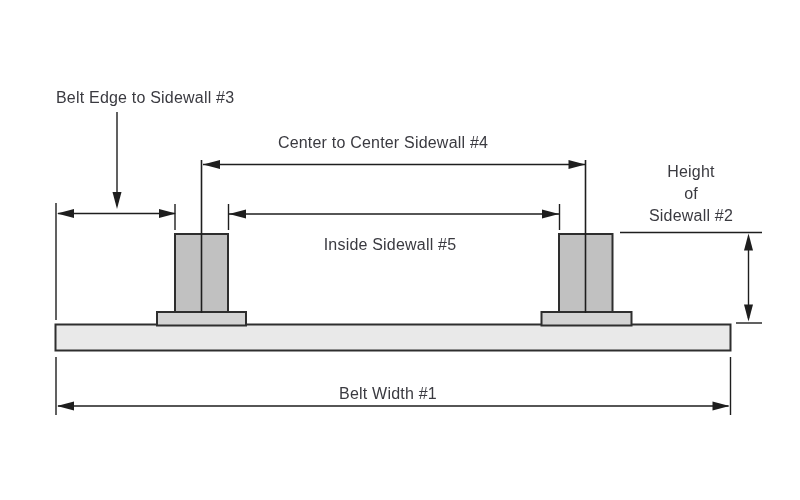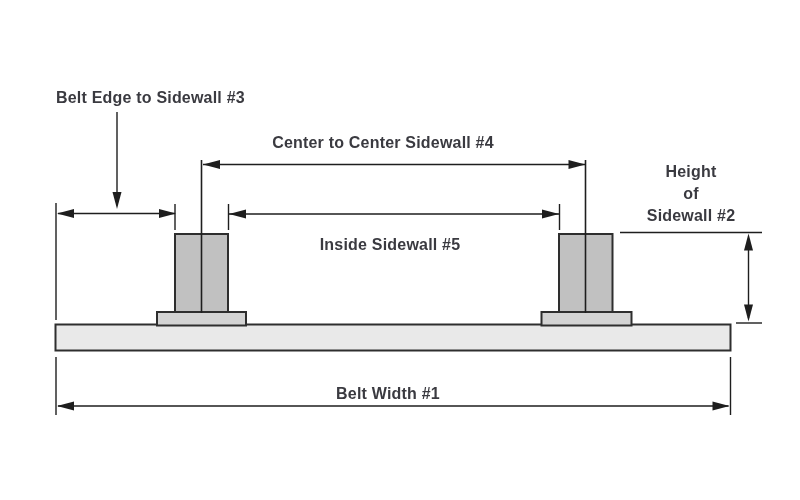--- a/index.html
+++ b/index.html
@@ -7,21 +7,20 @@
     padding: 0;
     background: #ffffff;
   }
   .stage {
     position: relative;
     width: 800px;
     height: 500px;
     background: var(--bg-color, #ffffff);
     overflow: hidden;
     font-family: "Liberation Sans", sans-serif;
-    font-weight: bold;
   }
   svg.diagram {
     display: block;
     width: 800px;
     height: 500px;
   }
   svg.diagram text {
     fill: var(--text-color, #3a3a40);
     font-family: "Liberation Sans", sans-serif;
     font-size: 16px;

